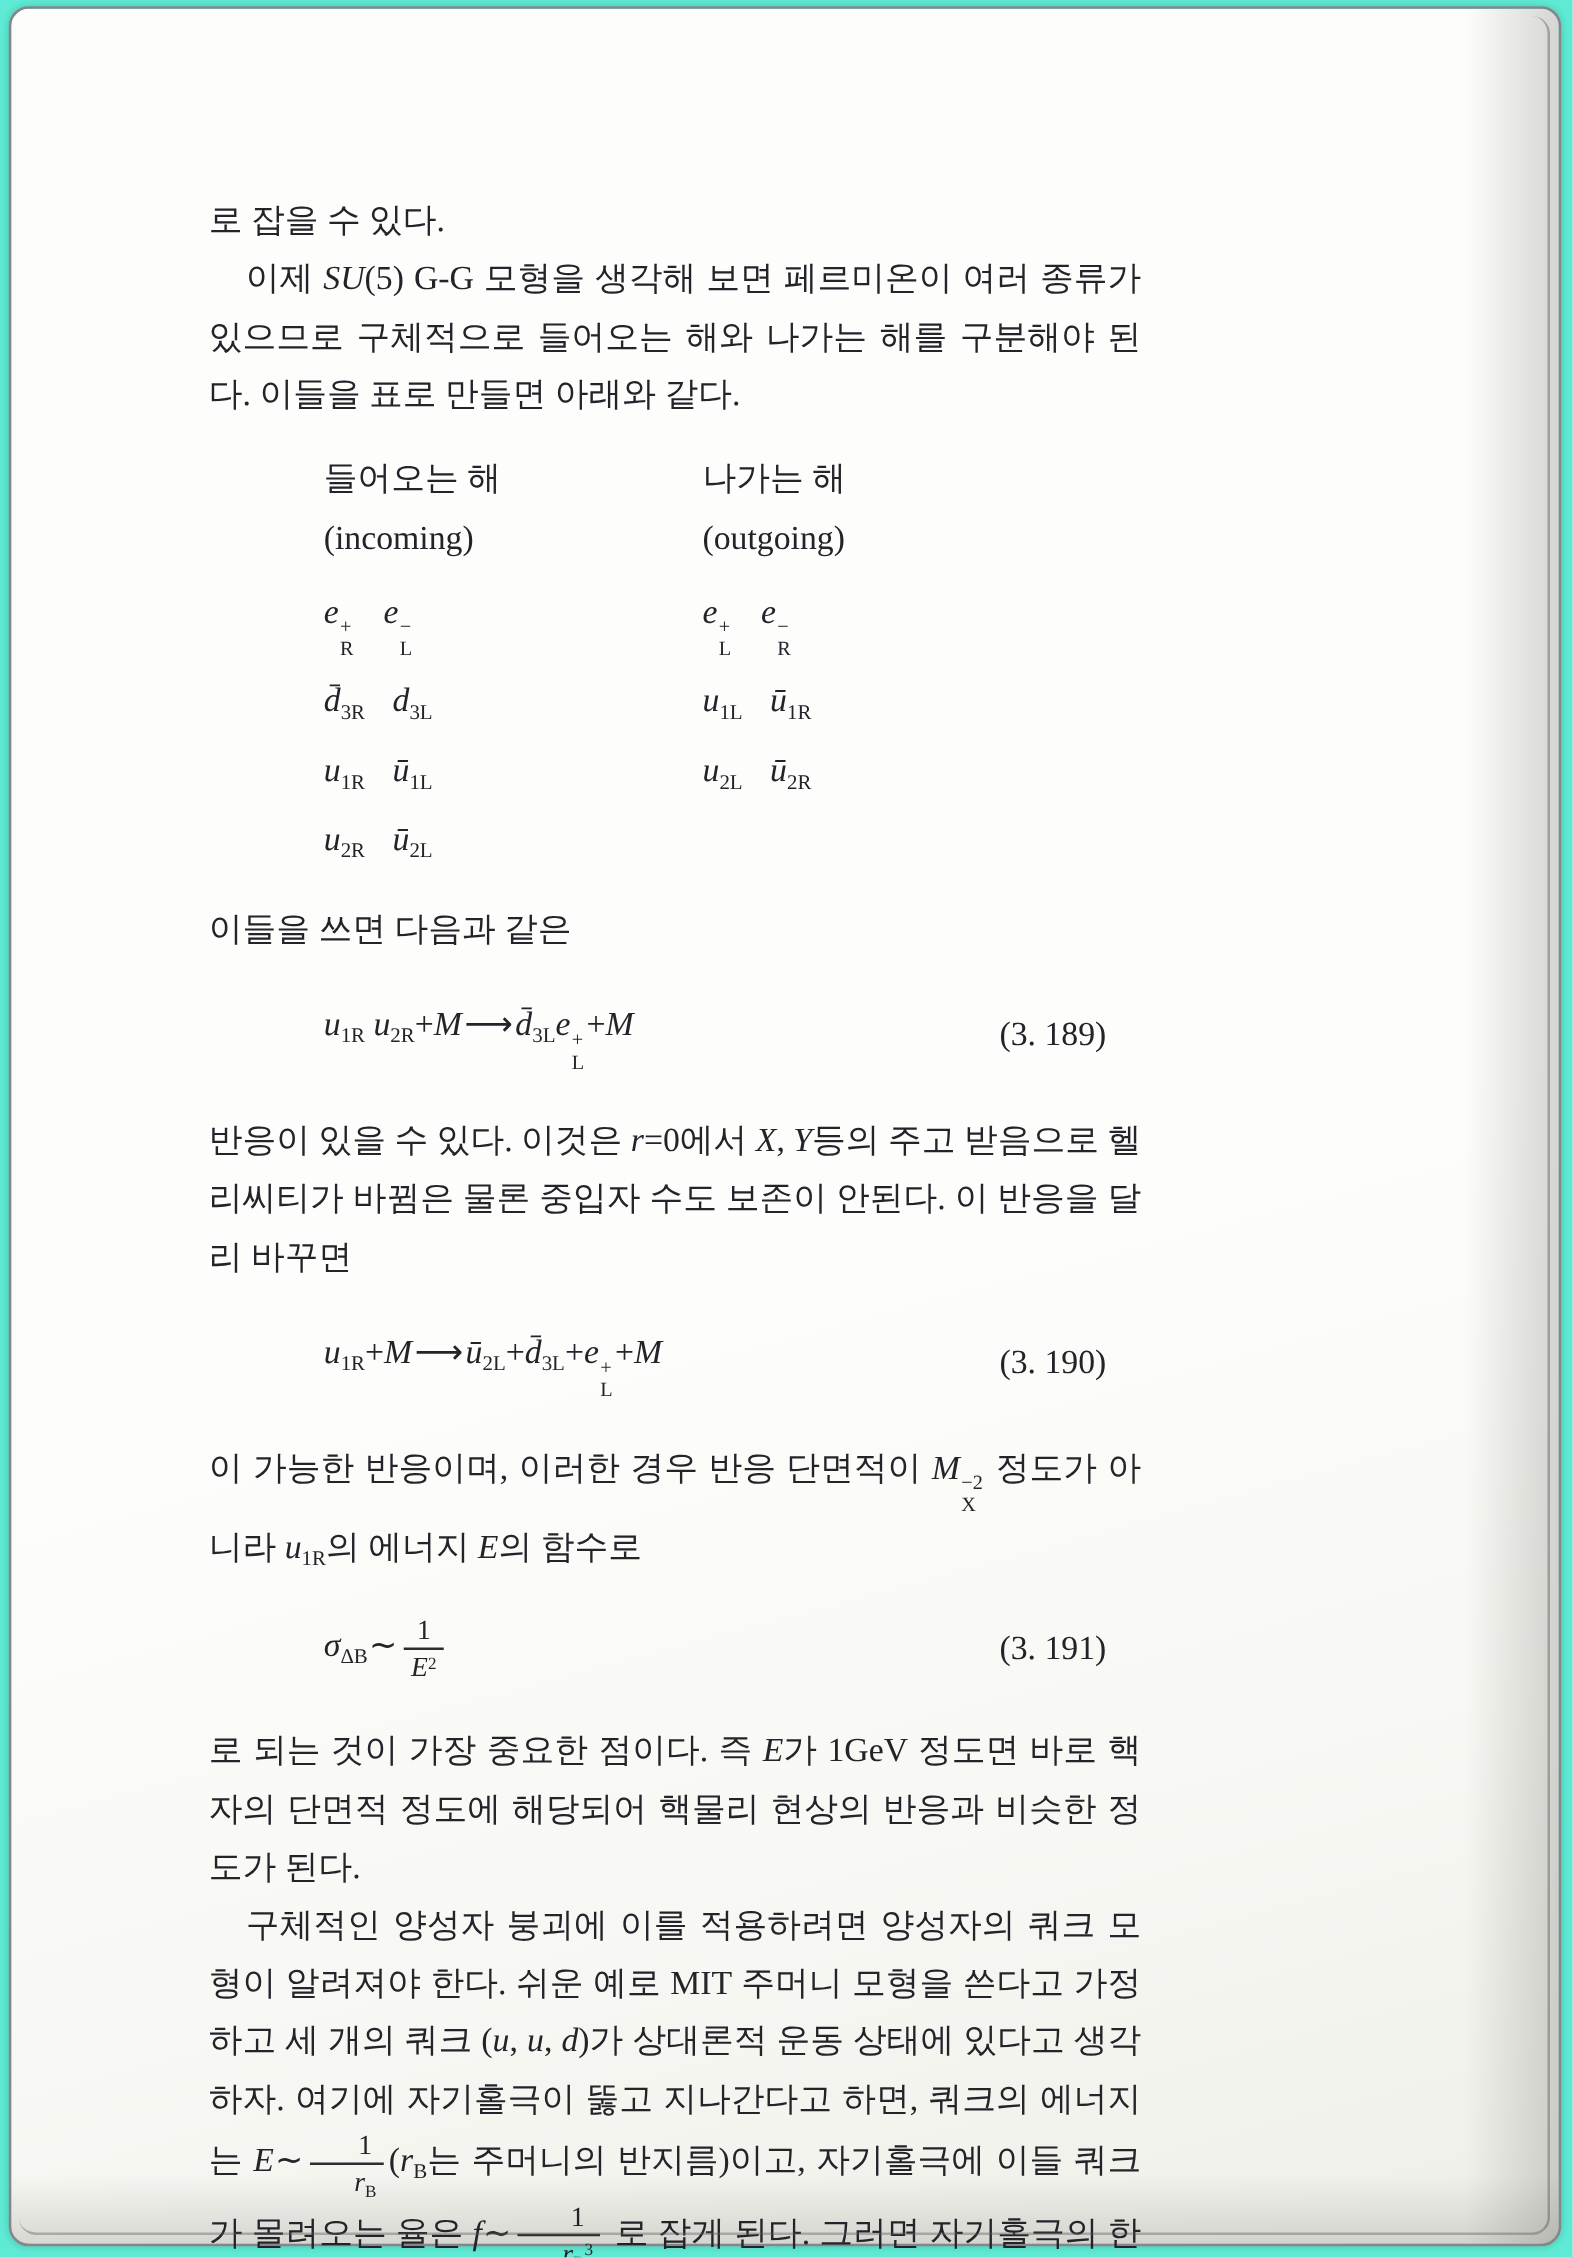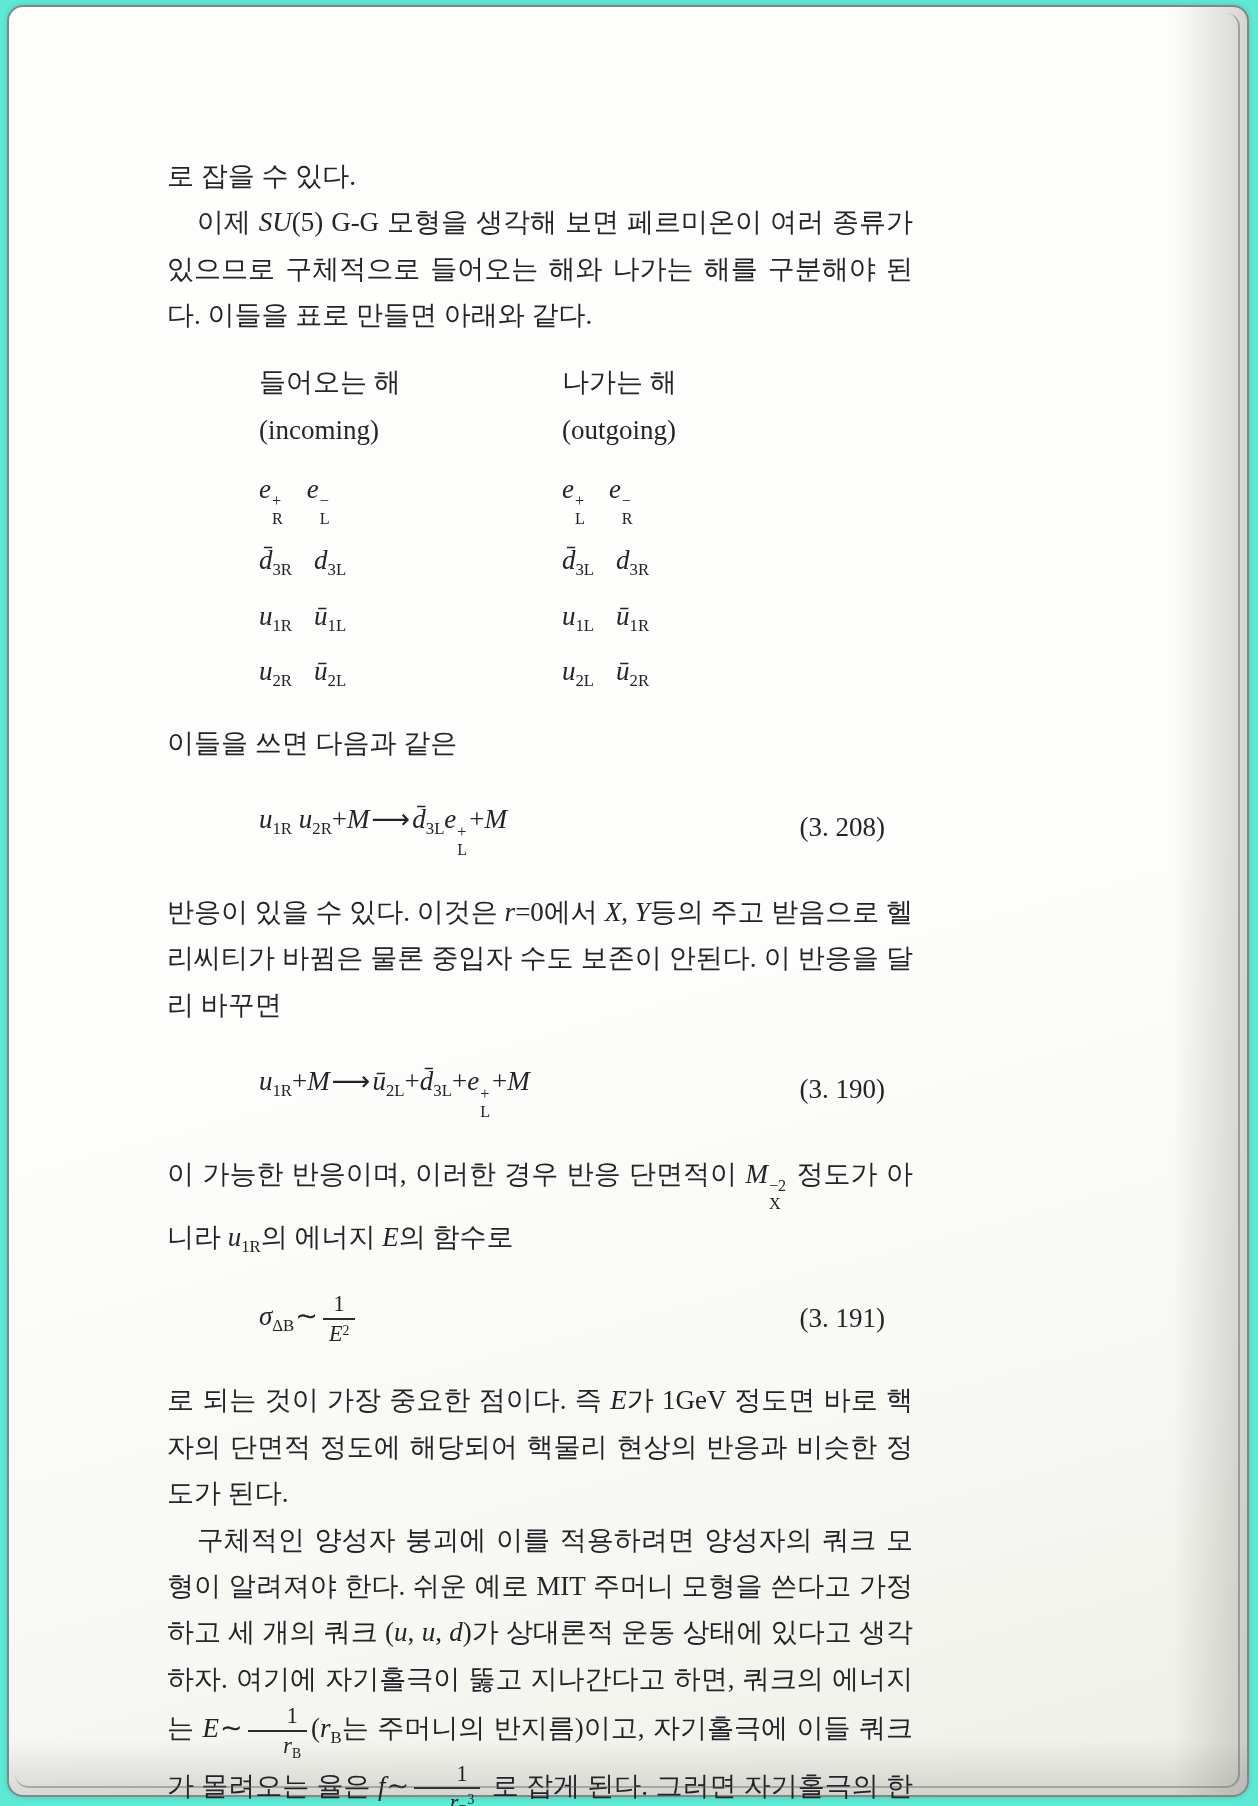--- a/index.html
+++ b/index.html
@@ -75,34 +75,33 @@
         <div class="pt-col">
           <div class="pt-title">나가는 해</div>
           <div class="pt-sub">(outgoing)</div>
           <div class="pt-row"><i>e</i><span class="ss">
                 <span>+</span>
                 <span>L</span>
               </span><span class="gap"></span><i>e</i><span class="ss">
                 <span>−</span>
                 <span>R</span>
               </span></div>
-          <div class="pt-row"><i>d̄</i><sub>3L</sub><span class="gap"></span><i>d</i><sub>3R</sub></div>
           <div class="pt-row"><i>u</i><sub>1L</sub><span class="gap"></span><i>ū</i><sub>1R</sub></div>
           <div class="pt-row"><i>u</i><sub>2L</sub><span class="gap"></span><i>ū</i><sub>2R</sub></div>
         </div>
       </div>
 
       <p>이들을 쓰면 다음과 같은</p>
 
       <div class="equation">
         <span class="eq-body"><i>u</i><sub>1R</sub> <i>u</i><sub>2R</sub>+<i>M</i><span class="larrow">⟶</span><i>d̄</i><sub>3L</sub><i>e</i><span class="ss">
               <span>+</span>
               <span>L</span>
             </span>+<i>M</i></span>
-        <span class="eq-number">(3. 208)</span>
+        <span class="eq-number">(3. 189)</span>
       </div>
 
       <p>반응이 있을 수 있다.  이것은 <i>r</i>=0에서 <i>X</i>, <i>Y</i>등의 주고 받음으로 헬리씨티가 바뀜은 물론 중입자 수도 보존이 안된다.  이 반응을 달리 바꾸면</p>
 
       <div class="equation">
         <span class="eq-body"><i>u</i><sub>1R</sub>+<i>M</i><span class="larrow">⟶</span><i>ū</i><sub>2L</sub>+<i>d̄</i><sub>3L</sub>+<i>e</i><span class="ss">
               <span>+</span>
               <span>L</span>
             </span>+<i>M</i></span>
         <span class="eq-number">(3. 190)</span>

